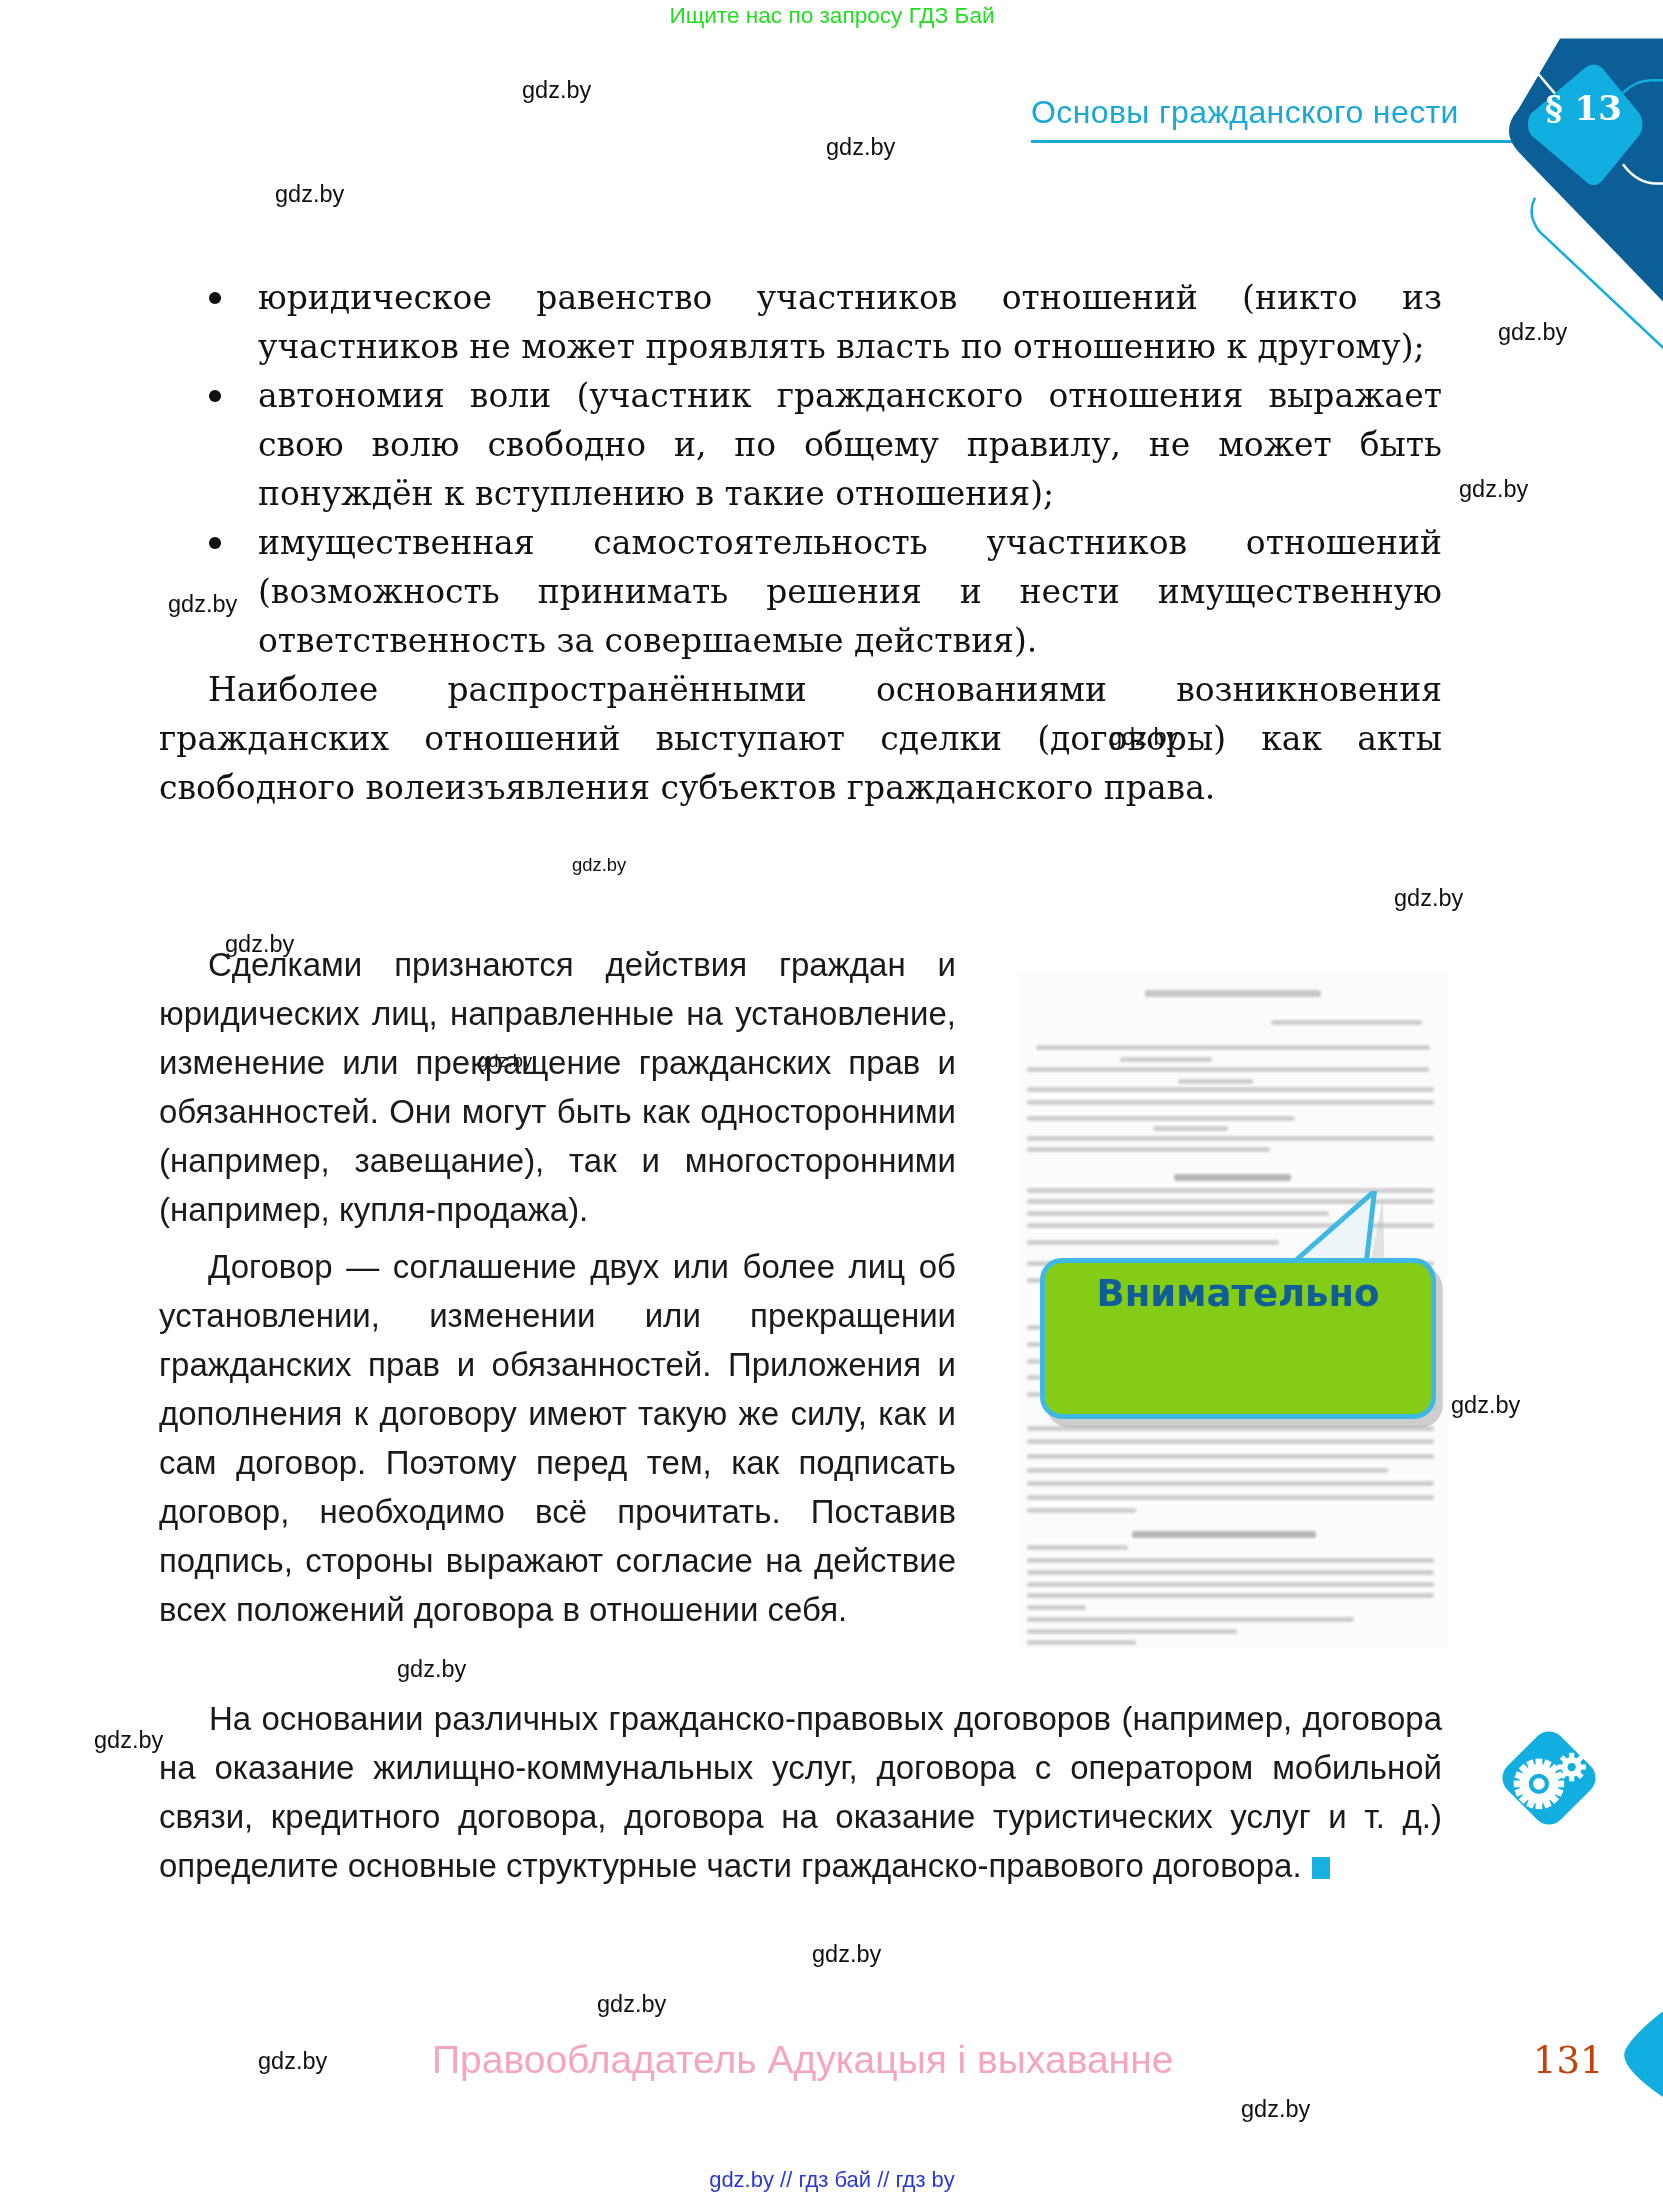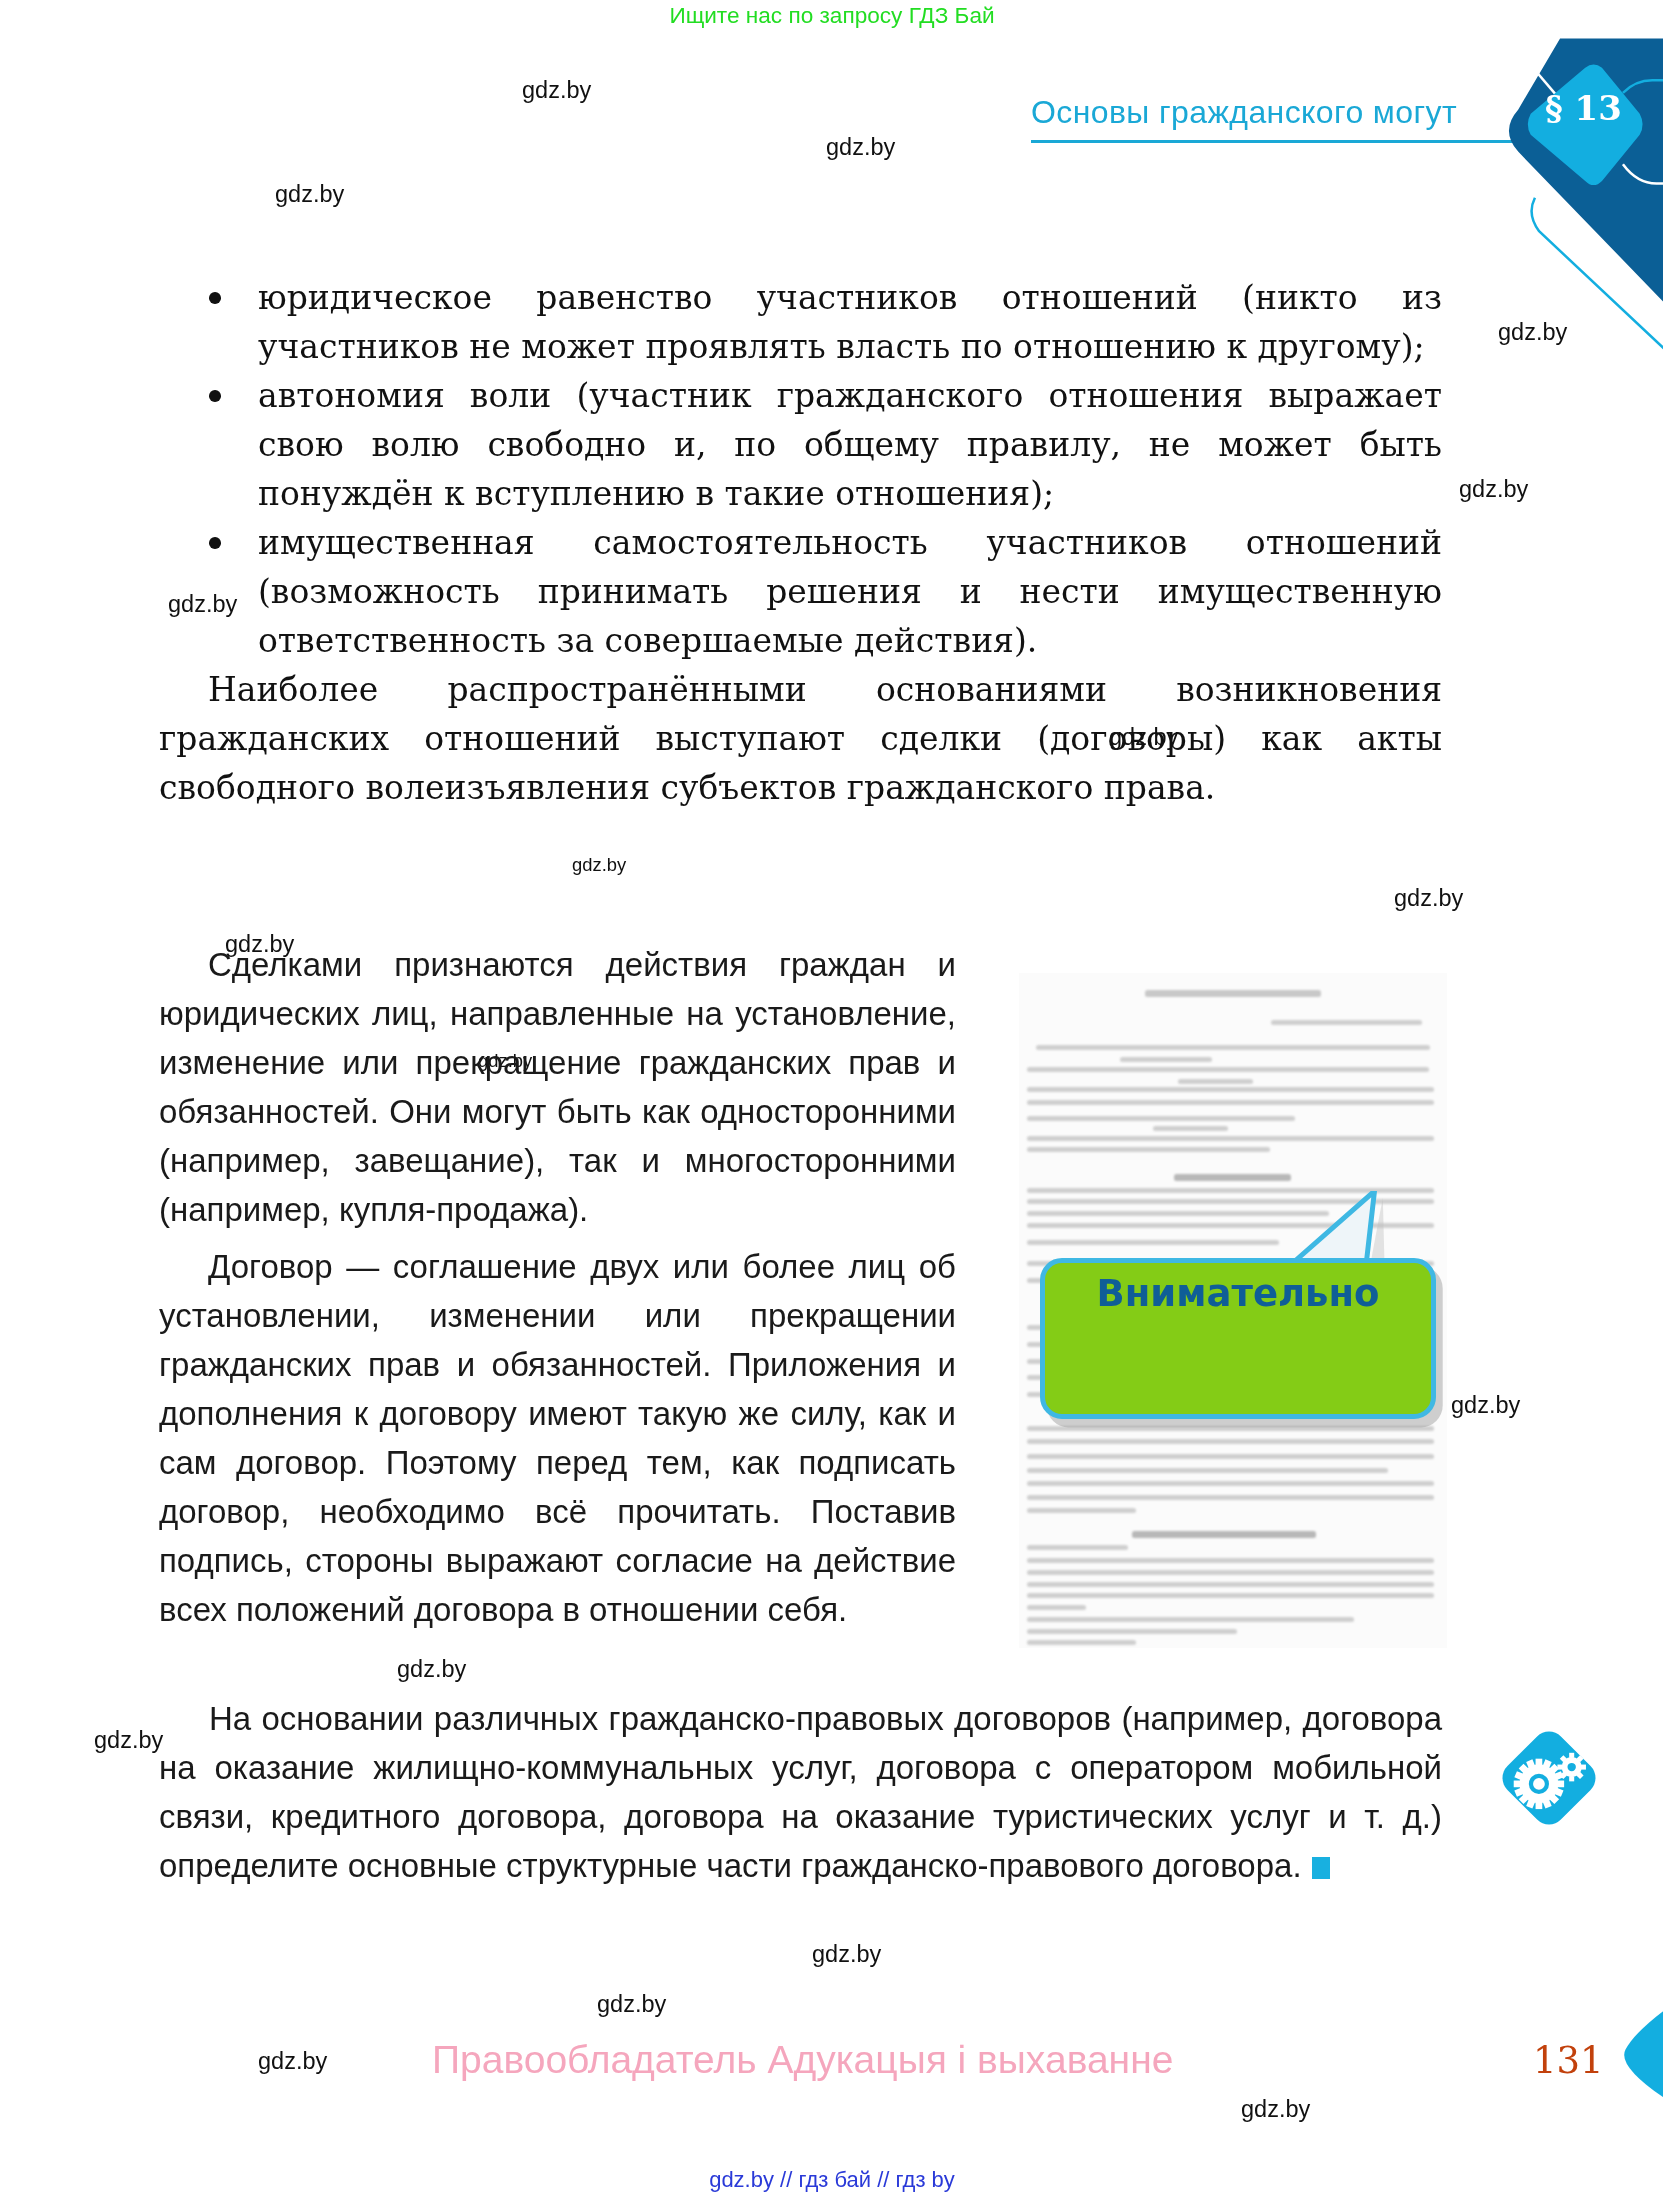--- a/index.html
+++ b/index.html
@@ -64,21 +64,21 @@
 <span class="wm sm" style="left:478px;top:1050px">gdz.by</span>
 <span class="wm" style="left:1034px;top:977px">gdz.by</span>
 <span class="wm" style="left:1451px;top:1392px">gdz.by</span>
 <span class="wm" style="left:397px;top:1656px">gdz.by</span>
 <span class="wm" style="left:94px;top:1727px">gdz.by</span>
 <span class="wm" style="left:812px;top:1941px">gdz.by</span>
 <span class="wm" style="left:597px;top:1991px">gdz.by</span>
 <span class="wm" style="left:258px;top:2048px">gdz.by</span>
 <span class="wm" style="left:1241px;top:2096px">gdz.by</span>
 
-<div class="abs header-title">Основы гражданского могут</div>
+<div class="abs header-title">Основы гражданского нести</div>
 <div class="abs header-line"></div>
 
 <div class="abs badge-wrap">
   <svg width="171" height="319" viewBox="0 0 204 380">
 
     <path d="M80 5 L204 5 L204 320 L30 140 Q8 115 30 90 Z" fill="#0b5f96"></path>
 
     <path d="M50 195 Q40 215 55 235 L204 375" stroke="#13aee0" stroke-width="3" fill="none"></path>
     <path d="M52 45 L75 72" stroke="#ffffff" stroke-width="3" fill="none"></path>
     <path d="M155 70 Q170 55 190 55 L204 55" stroke="#13aee0" stroke-width="3" fill="none"></path>

